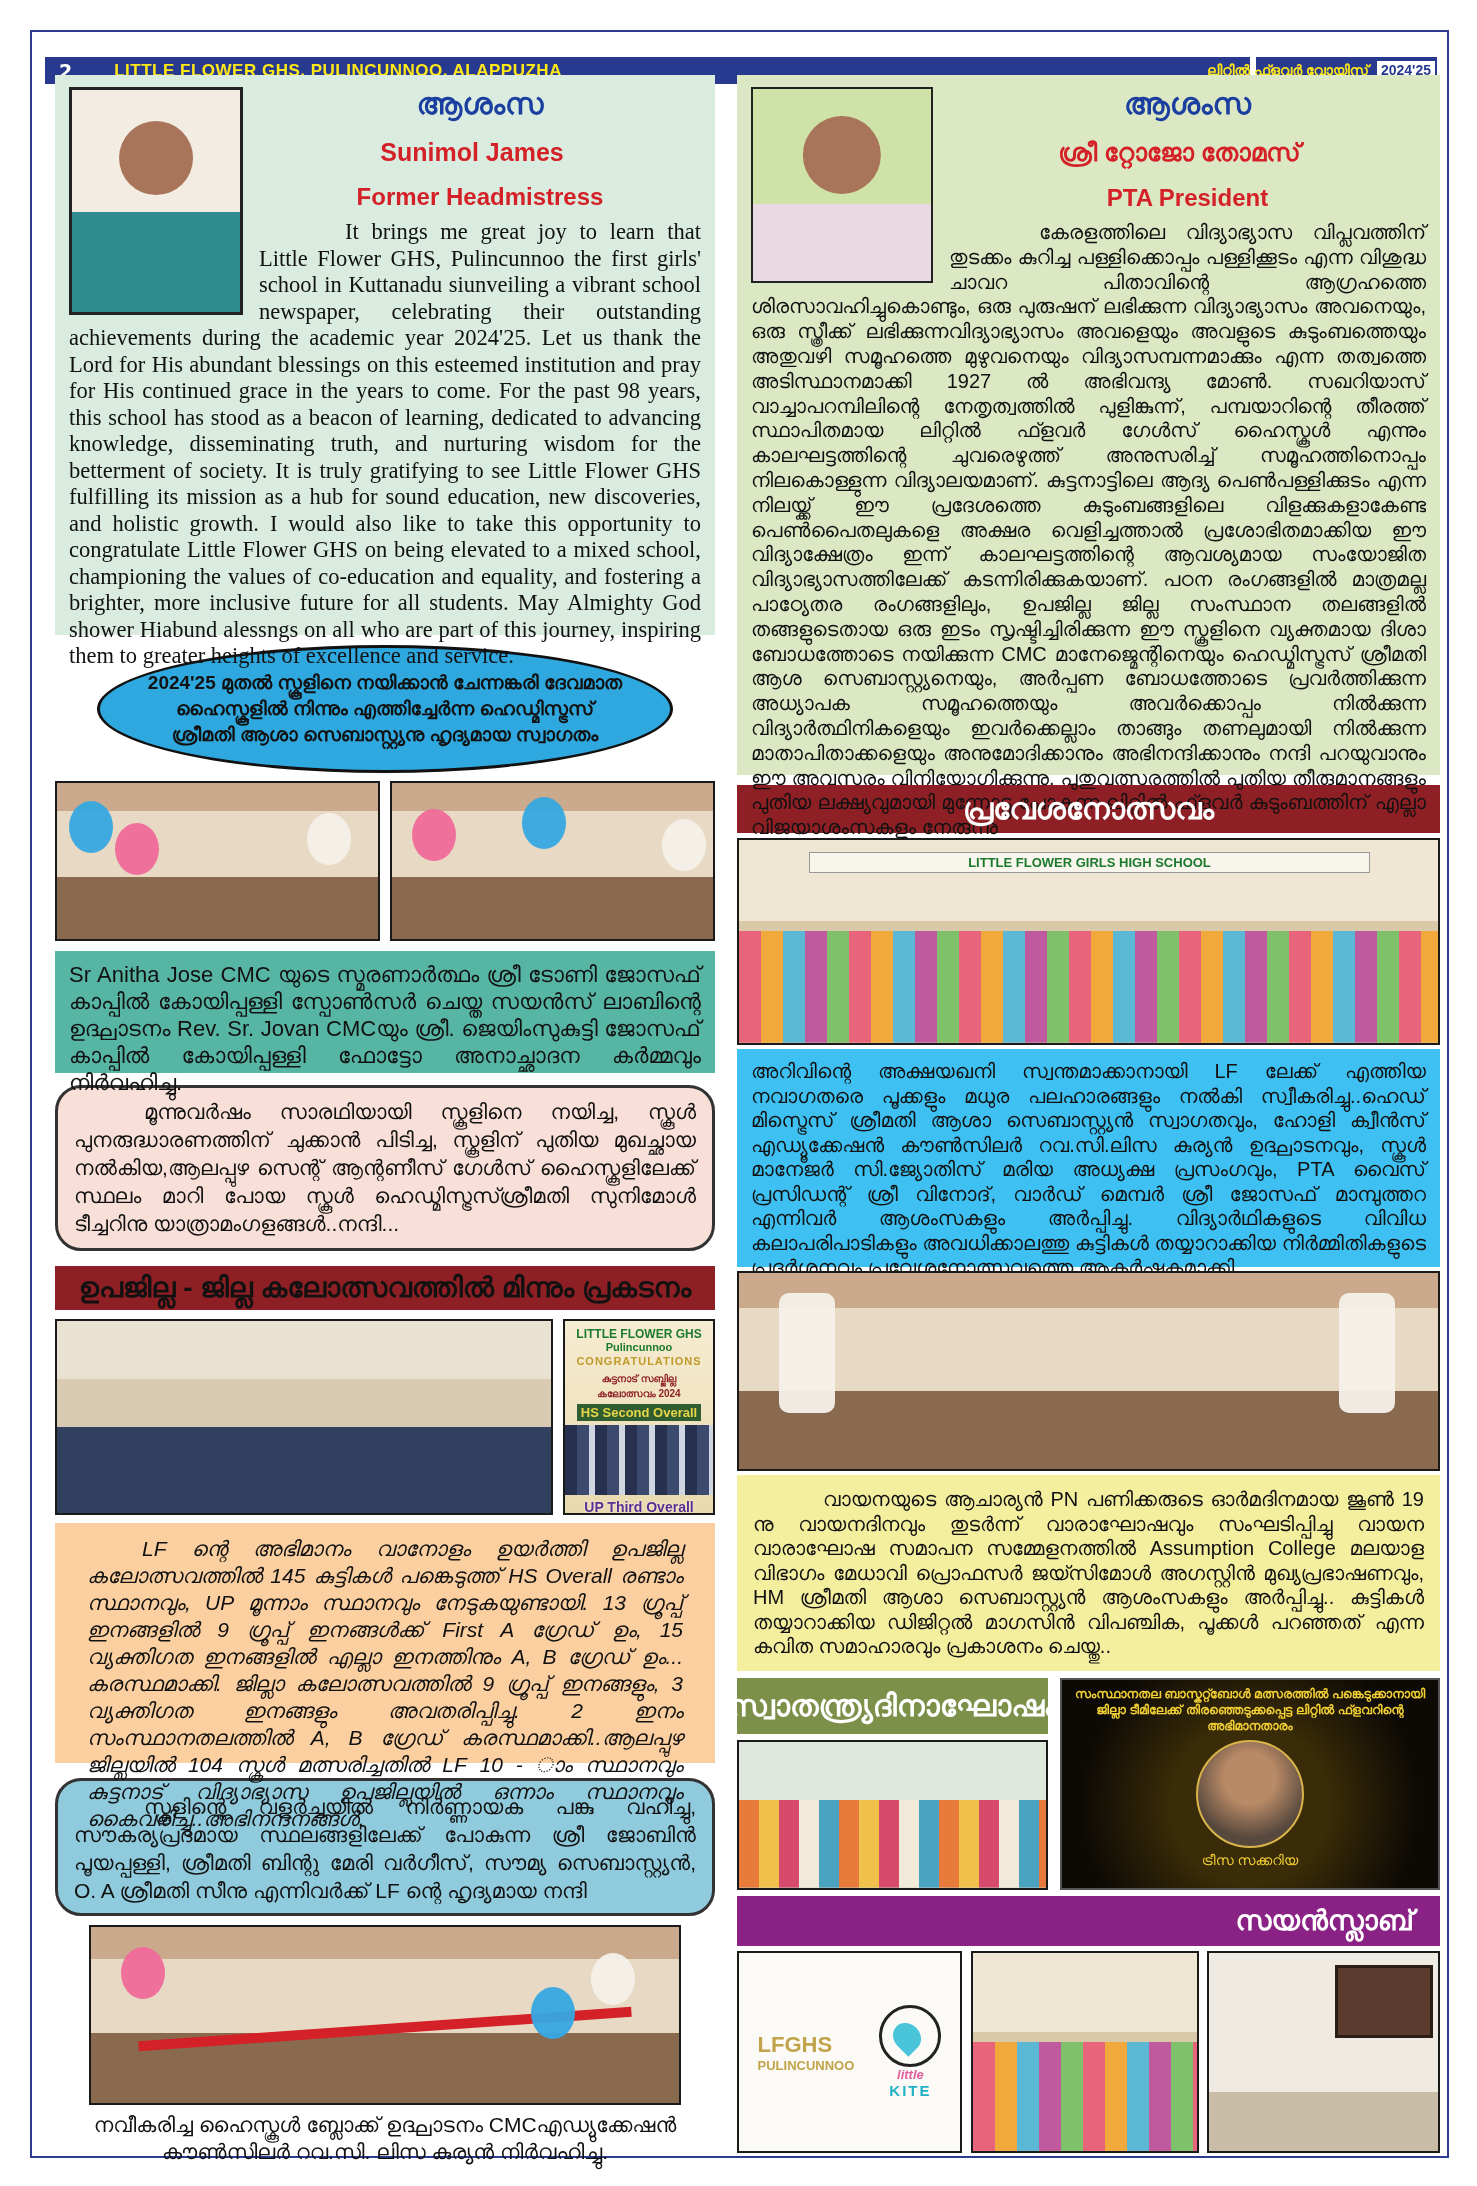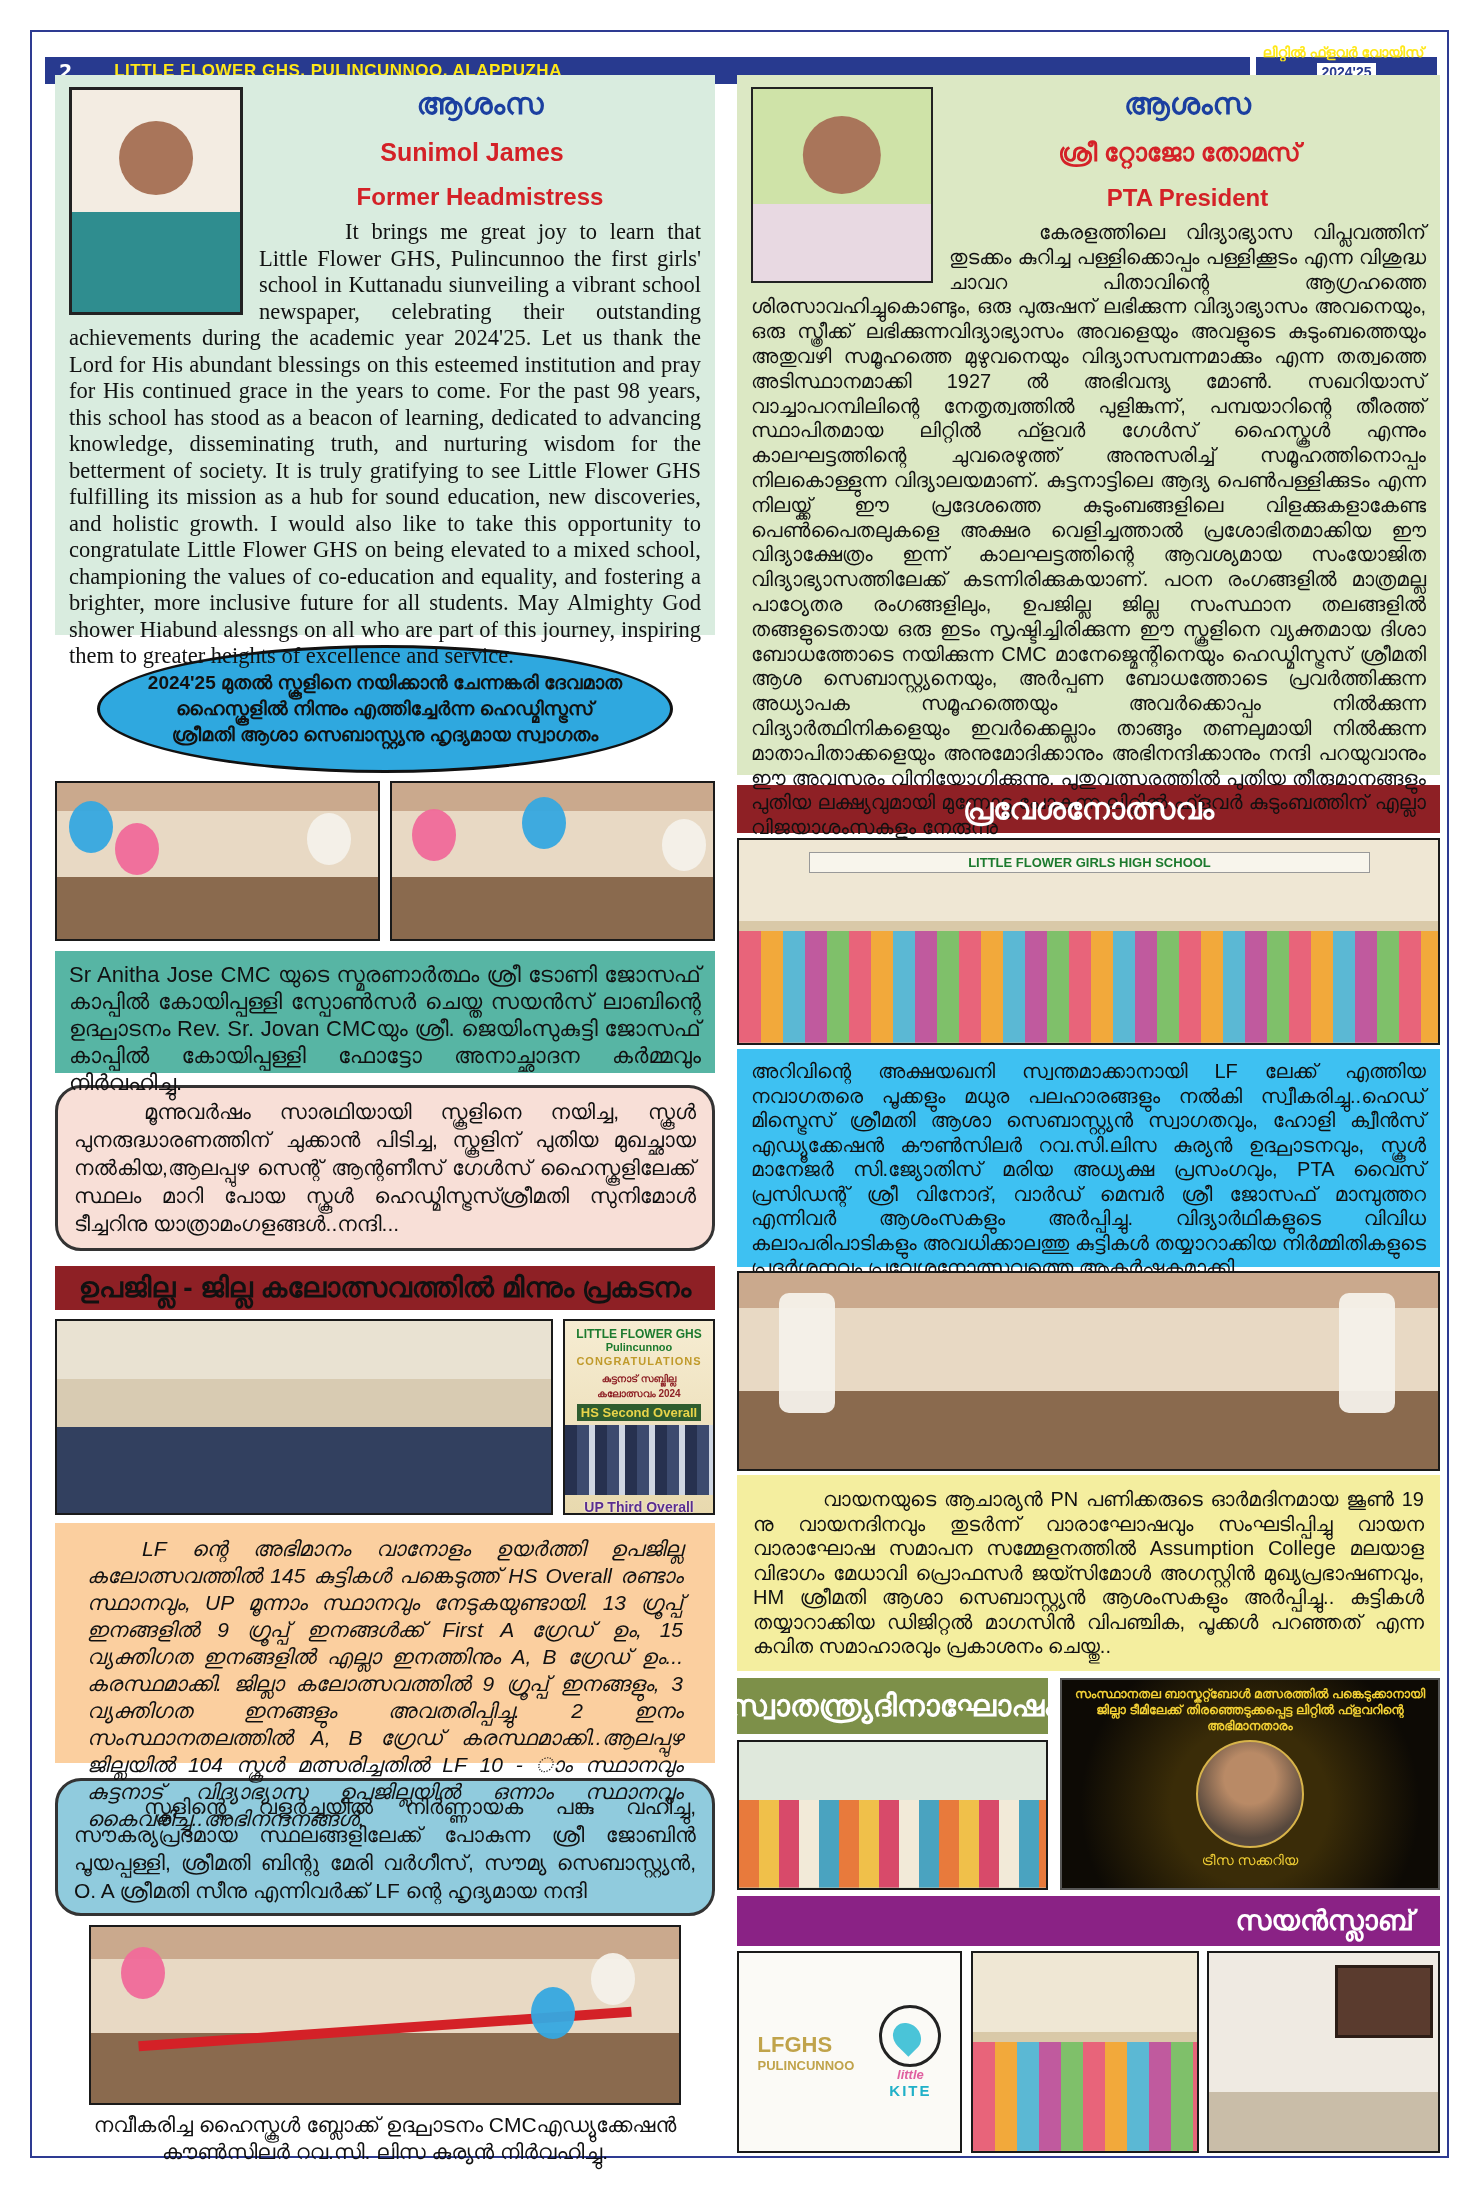--- a/index.html
+++ b/index.html
@@ -7,21 +7,21 @@
         font-family:"Liberation Sans",sans-serif;color:#111;overflow:hidden;}
   .frame{position:absolute;left:30px;top:30px;width:1415px;height:2124px;
          border:2px solid #2e3b92;pointer-events:none;}
 
   
   .hdr-main{position:absolute;left:45px;top:57px;width:1205px;height:27px;background:#283a8f;
             display:flex;align-items:center;}
   .hdr-pageno{color:#fff;font-size:19px;font-weight:bold;margin-left:14px;font-family:"DejaVu Sans",sans-serif;}
   .hdr-title{color:#ffe818;font-size:17px;font-weight:bold;letter-spacing:.5px;margin-left:42px;}
   .hdr-right{position:absolute;left:1256px;top:57px;width:181px;height:27px;background:#283a8f;
-             display:flex;align-items:center;justify-content:flex-end;flex-direction:column;}
+             display:flex;align-items:center;justify-content:flex-end;}
   .hdr-masthead{color:#ffe818;font-size:14px;font-weight:bold;margin-right:6px;white-space:nowrap;}
   .hdr-year{background:#fff;color:#283a8f;border:2px solid #283a8f;font-weight:bold;
             font-size:14px;padding:1px 4px;line-height:17px;}
 
   
   .col{position:absolute;top:75px;}
   .col-left{left:55px;width:660px;}
   .col-right{left:737px;width:703px;}
 
   

